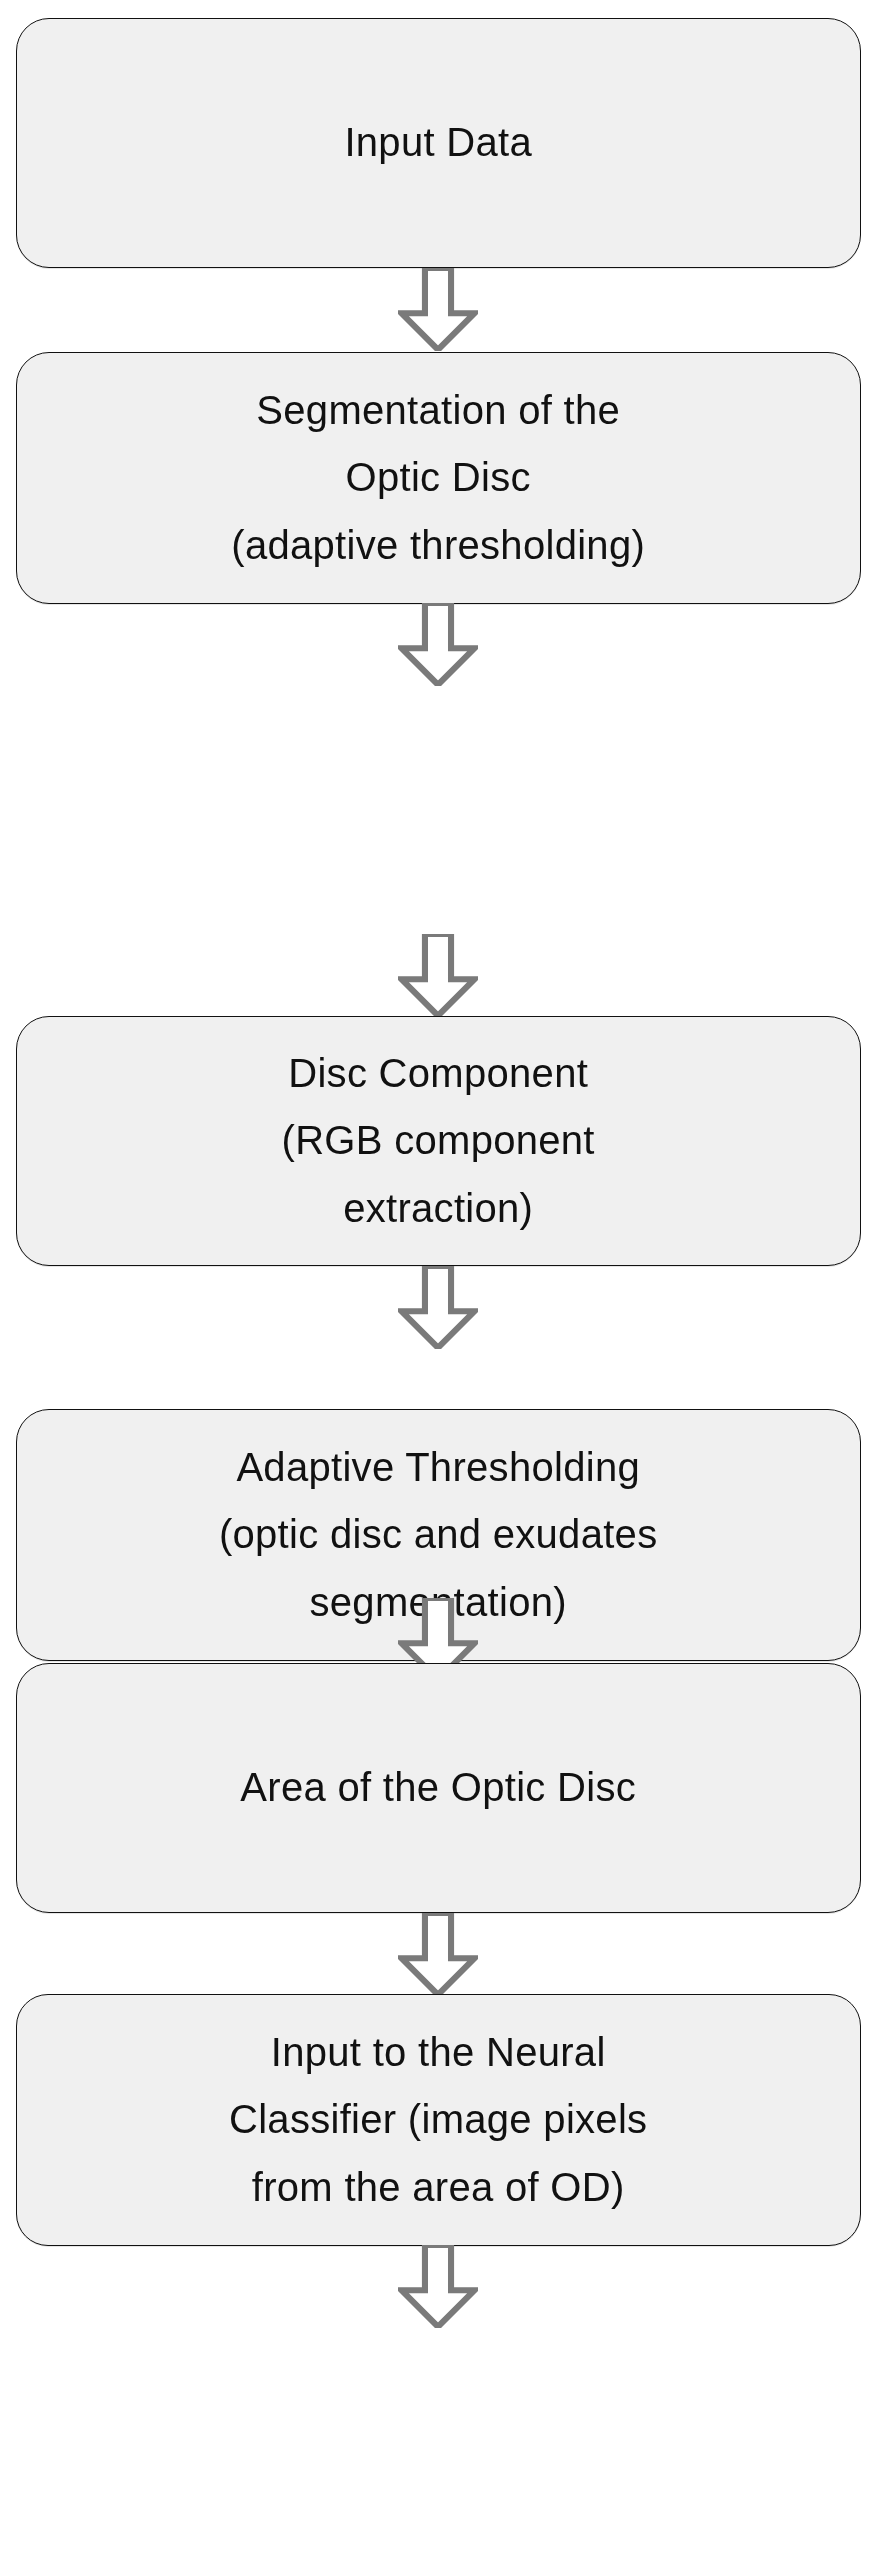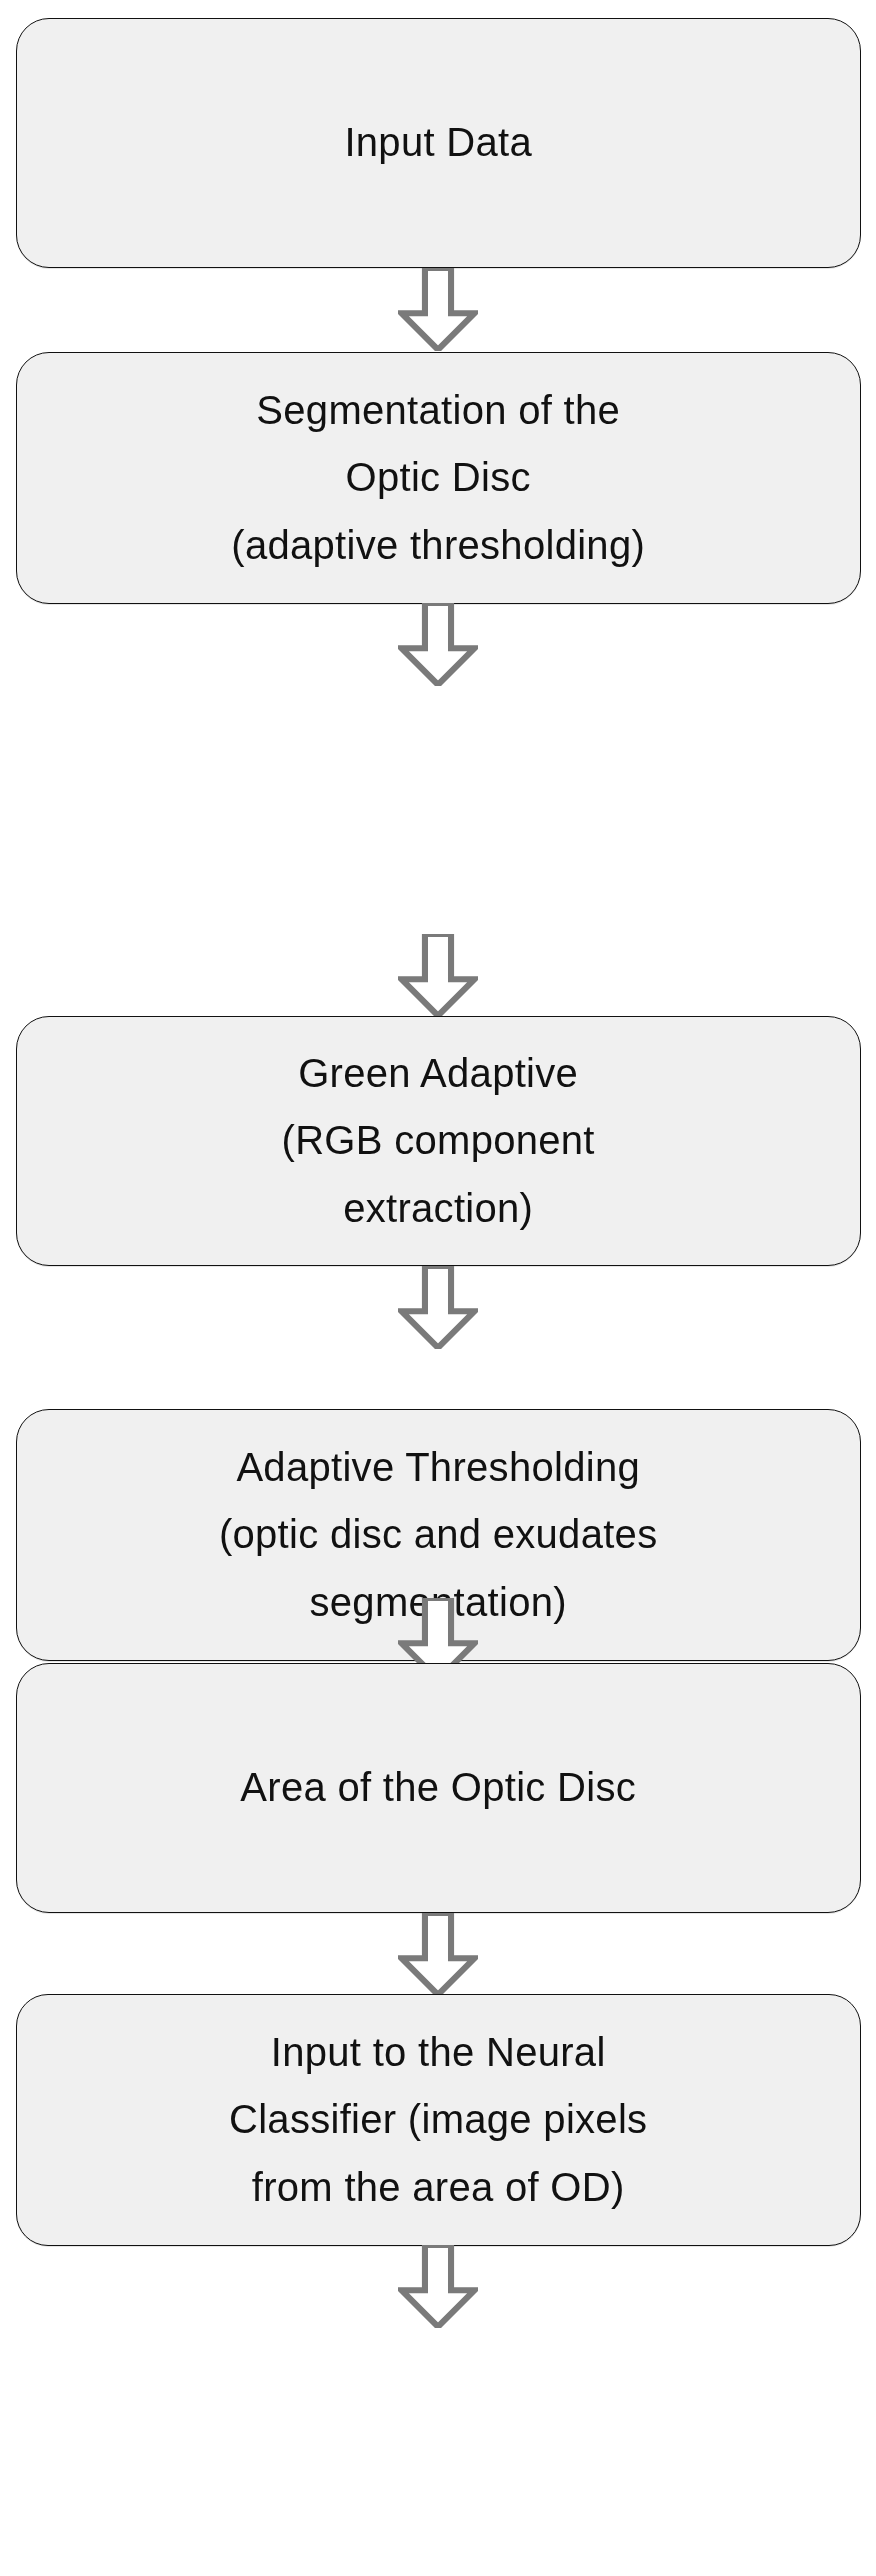--- a/index.html
+++ b/index.html
@@ -89,21 +89,21 @@
   </div>
 
 
   <div class="arrow" style="top:934px;">
     <svg viewBox="0 0 92 96" xmlns="http://www.w3.org/2000/svg">
       <path d="M31 0 L61 0 L61 52 L88 52 L46 94 L4 52 L31 52 Z" fill="#ffffff" stroke="#7a7a7a" stroke-width="7" stroke-linejoin="miter"></path>
     </svg>
   </div>
 
   <div class="node" style="top:1016px; height:250px;">
-    <span class="node-label">Green Adaptive
+    <span class="node-label">Disc Component
 (RGB component
 extraction)</span>
   </div>
 
   <div class="arrow" style="top:1266px;">
     <svg viewBox="0 0 92 96" xmlns="http://www.w3.org/2000/svg">
       <path d="M31 0 L61 0 L61 52 L88 52 L46 94 L4 52 L31 52 Z" fill="#ffffff" stroke="#7a7a7a" stroke-width="7" stroke-linejoin="miter"></path>
     </svg>
   </div>
 

